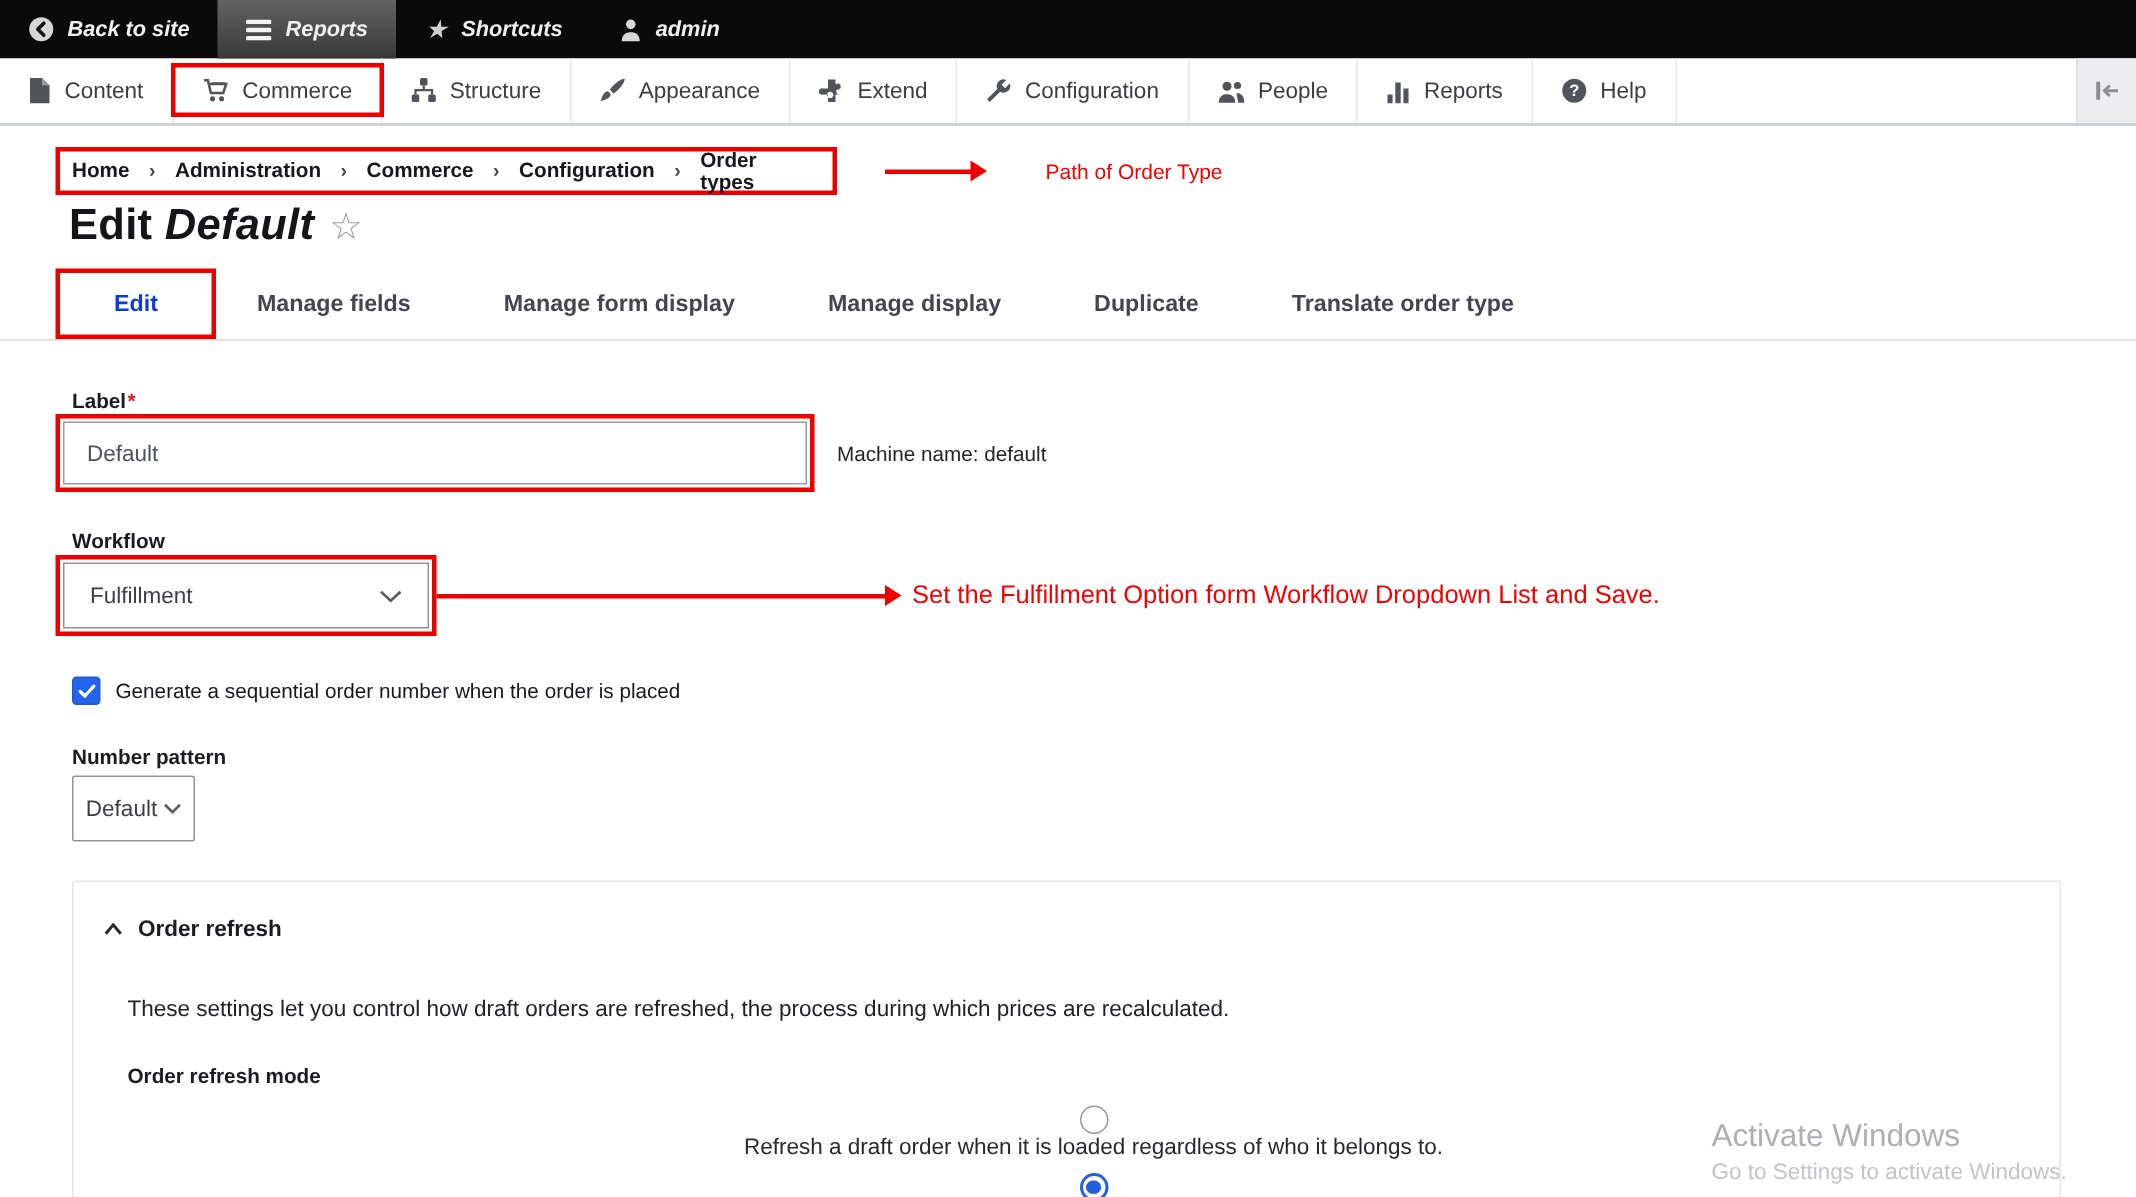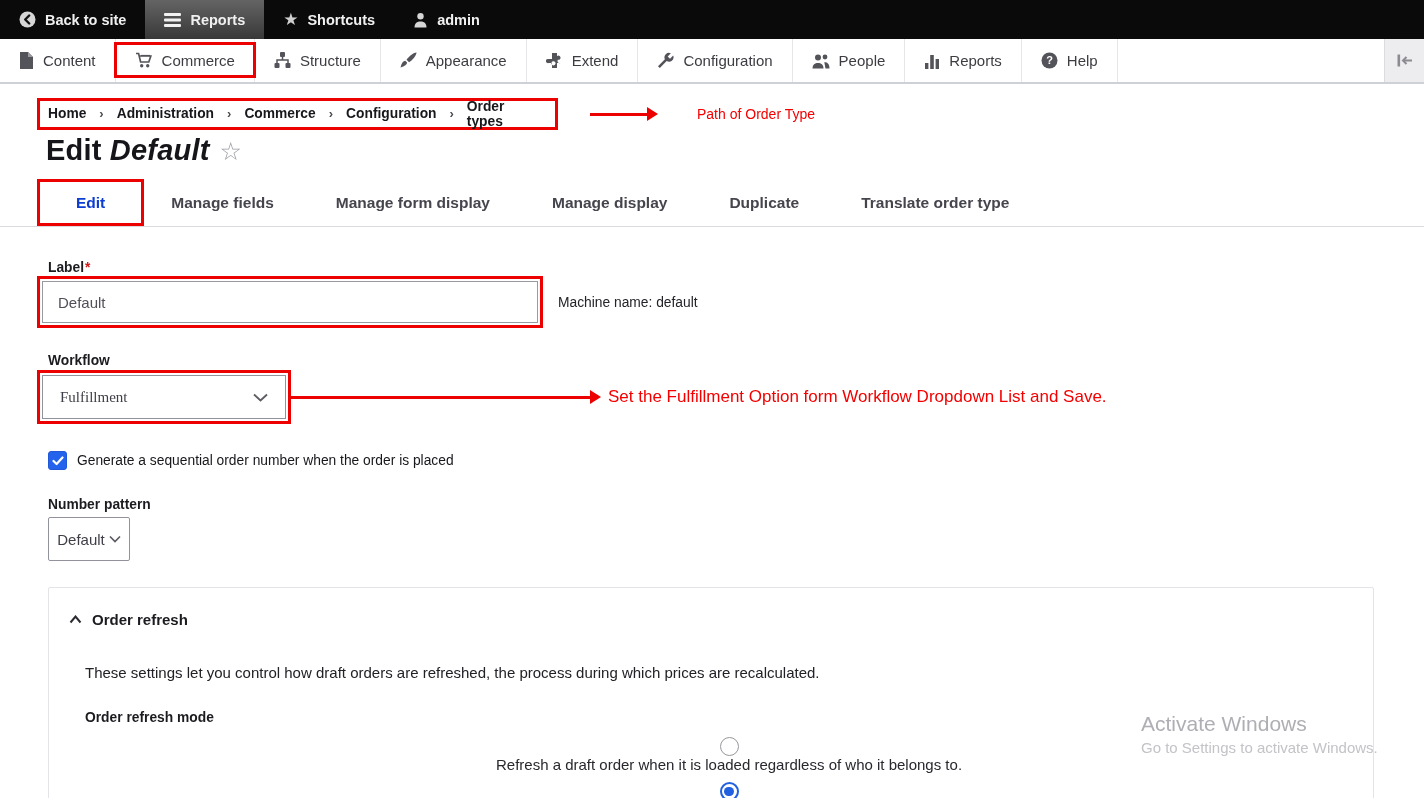--- a/index.html
+++ b/index.html
@@ -3,21 +3,21 @@
 <meta charset="utf-8">
 <style>
   * { margin:0; padding:0; box-sizing:border-box; }
   html,body { width:1424px; height:798px; overflow:hidden; background:#fff;
     font-family:"Liberation Sans", sans-serif; }
   body { position:relative; }
 
   
   .admin-bar { height:39px; background:#0a0a0a; display:flex; align-items:stretch;
     color:#f0f0f0; font-size:14.5px; font-weight:700; }
-  .ab-item { display:flex; align-items:center; gap:9px; padding:0 19px; cursor:pointer; }
+  .ab-item { display:flex; align-items:center; gap:9px; padding:0 19px; cursor:pointer;font-style:italic; }
   .ab-item.active { background:linear-gradient(#646464,#383838); }
   .ab-ico { display:flex; align-items:center; }
   .star-glyph { color:#cfcfcf; font-size:17px; font-weight:400; }
 
   
   .toolbar { height:45px; background:#fff; display:flex; align-items:stretch;
     border-bottom:2px solid #ced1d7; }
   .tb-item { display:flex; align-items:center; gap:9px; padding:0 19px;
     font-size:15px; color:#3c3c42; border-right:1px solid #e6e6e9; position:relative; cursor:pointer; }
   .tb-item svg { flex:none; }
@@ -63,21 +63,21 @@
   .red-input-box { border:3px solid #ec0000; padding:2px; width:506px; margin-left:-11px; }
   .text-input { width:100%; height:42px; border:1px solid #999aa1; padding:0 15px;
     font-size:15px; color:#50505a; background:#fff; font-family:inherit; }
   .machine { margin-left:15px; font-size:13.8px; color:#232329; }
 
   .lbl-workflow { margin-top:25px; }
   .wf-row { display:flex; align-items:center; margin-top:2px; }
   .red-select-box { border:3px solid #ec0000; padding:2px; width:254px; margin-left:-11px; }
   .select-ui { height:44px; border:1px solid #92929c; background:#fff; display:flex;
     align-items:center; justify-content:space-between; padding:0 17px; font-size:15px;
-    color:#3e3e46; cursor:pointer;font-family:Liberation Serif, serif; }
+    color:#3e3e46; cursor:pointer; }
   .arrow-wf { width:300px; }
   .desc { margin-top:9px; font-size:12.8px; color:#56565e; }
 
   .check-row { margin-top:27px; display:flex; align-items:center; gap:10px; cursor:pointer; }
   .checkbox { width:19px; height:19px; background:#2463eb; border:1px solid #2058d8;
     border-radius:3px; display:flex; align-items:center; justify-content:center; flex:none; }
   .check-label { font-size:13.8px; color:#17171c; }
 
   .lbl-np { margin-top:27px; }
   .np-select { margin-top:5px; width:82px; height:44px; border:1px solid #92929c; border-radius:2px;
@@ -91,21 +91,21 @@
   .fs-desc { margin:36px 0 0 16px; font-size:15px; color:#212127; }
   .fs-mode { margin:29px 0 0 16px; font-size:13.8px; font-weight:700; color:#1b1b20; }
   .radio-row { margin:12px 0 0 16px; display:flex; align-items:center; cursor:pointer;flex-direction:column; }
   .radio-row + .radio-row { margin-top:9px; }
   .radio { width:19px; height:19px; border:1.5px solid #97979d; border-radius:50%;
     background:#fff; position:relative; flex:none; }
   .radio.checked { border:2px solid #2160e0; }
   .radio.checked::after { content:''; position:absolute; inset:2.6px; border-radius:50%; background:#2160e0; }
   .radio-label { font-size:15px; color:#28282e; }
 
-  .watermark { position:absolute; left:1141px; top:712px; pointer-events:none; }
+  .watermark { position:absolute; left:1141px; top:746px; pointer-events:none; }
   .wm1 { font-size:21px; color:#aeaeb4; }
   .wm2 { font-size:15px; color:#c3c3c8; margin-top:3px; }
 </style>
 </head>
 <body>
 
 <div class="admin-bar">
   <div class="ab-item">
     <span class="ab-ico">
       <svg width="17" height="17" viewBox="0 0 17 17">

